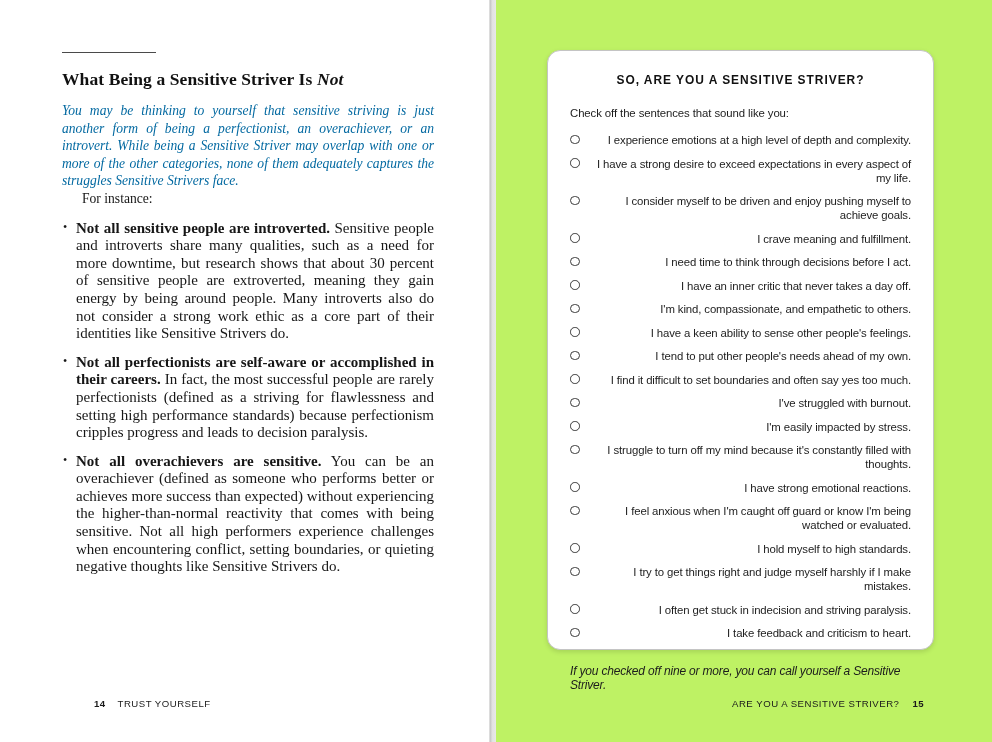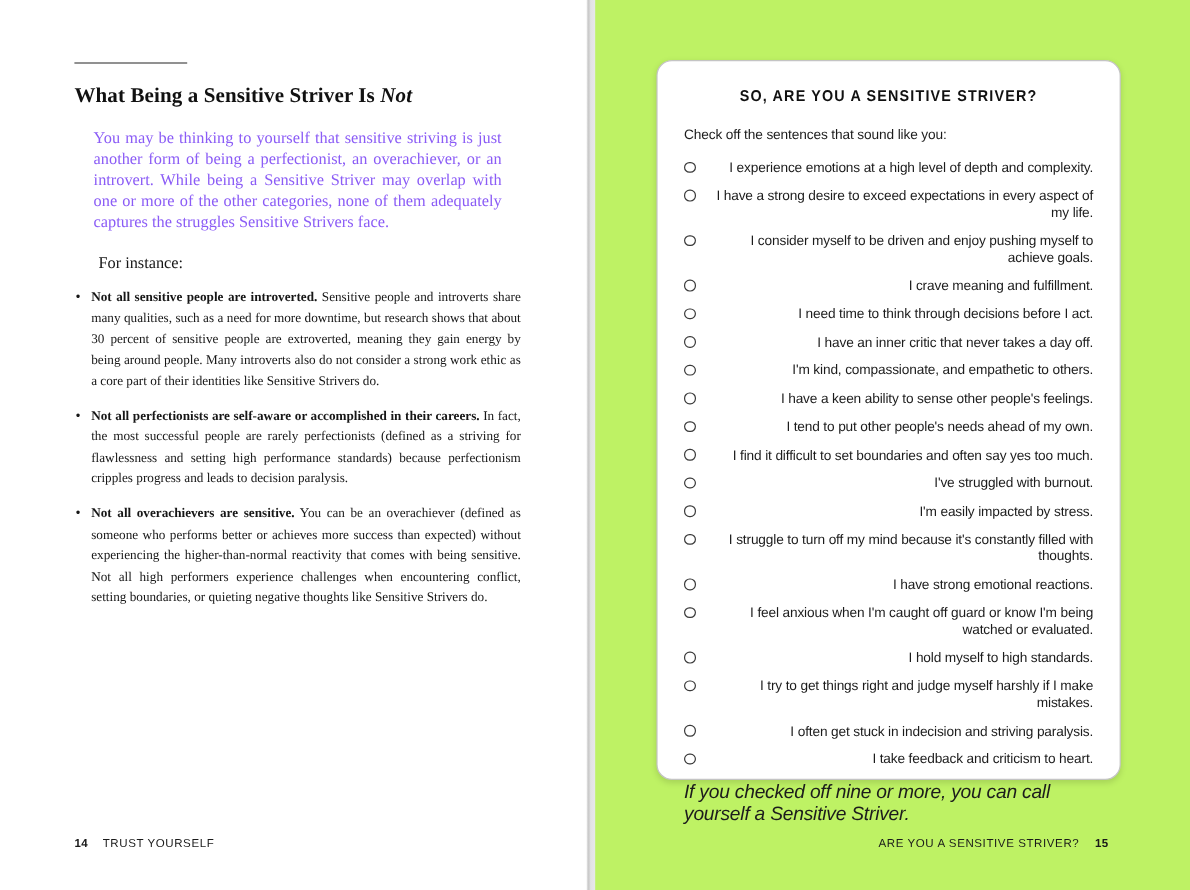--- a/index.html
+++ b/index.html
@@ -50,45 +50,46 @@
     line-height: 1.2;
   }
   h1.section-title .ital {
     font-style: italic;
     font-weight: bold;
   }
   p.body-para {
     font-family: "Liberation Serif", serif;
     font-size: 13.6px;
     line-height: 17.6px;
-    color: #8b5cf6;
-    margin: 16px;
+    color: #0369a1;
+    margin: 0;
     text-align: justify;
     text-justify: inter-word;
     hyphens: none;
+    font-style: italic;
   }
   p.indent-line {
     font-family: "Liberation Serif", serif;
     font-size: 13.6px;
     line-height: 17.6px;
     color: #161616;
     margin: 0 0 12px 0;
     text-indent: 20px;
   }
   ul.bullets {
     list-style: none;
     margin: 0;
     padding: 0;
   }
   ul.bullets li {
     position: relative;
     padding-left: 14px;
     margin-bottom: 11px;
     font-family: "Liberation Serif", serif;
-    font-size: 11px;
+    font-size: 15px;
     line-height: 17.6px;
     color: #161616;
     text-align: justify;
     text-justify: inter-word;
   }
   ul.bullets li:last-child { margin-bottom: 0; }
   ul.bullets li::before {
     content: "\2022";
     position: absolute;
     left: 1px;
@@ -176,42 +177,42 @@
     top: 1.5px;
     width: 9.5px;
     height: 9.5px;
     border: 1.1px solid #3a3a3a;
     border-radius: 50%;
     box-sizing: border-box;
     background: #ffffff;
   }
   .card-footnote {
     font-family: "Liberation Sans", sans-serif;
-    font-size: 16px;
+    font-size: 12px;
     font-style: italic;
     color: #1c1c1c;
-    margin: 12px 0 0 0;
+    margin: 24px 0 0 0;
     letter-spacing: -0.18px;
   }
 
   
   .footer {
     position: absolute;
     bottom: 33px;
     font-family: "Liberation Sans", sans-serif;
     font-size: 9.6px;
     font-weight: bold;
     letter-spacing: 0.45px;
     color: #1a1a1a;
     display: flex;
     align-items: baseline;
   }
   .footer-left { left: 62px; }
   .footer-right { right: 68px; }
-  .footer .folio { font-weight: bold; }
+  .footer .folio { font-weight: bold; margin-left: 32px; }
   .footer-left .folio { margin-right: 12px; }
   .footer-right .folio { margin-left: 13px; }
   .footer .runhead { font-weight: normal; letter-spacing: 0.5px; }
 </style>
 </head>
 <body>
 
 <div class="spread">
 
   <div class="page-left">

